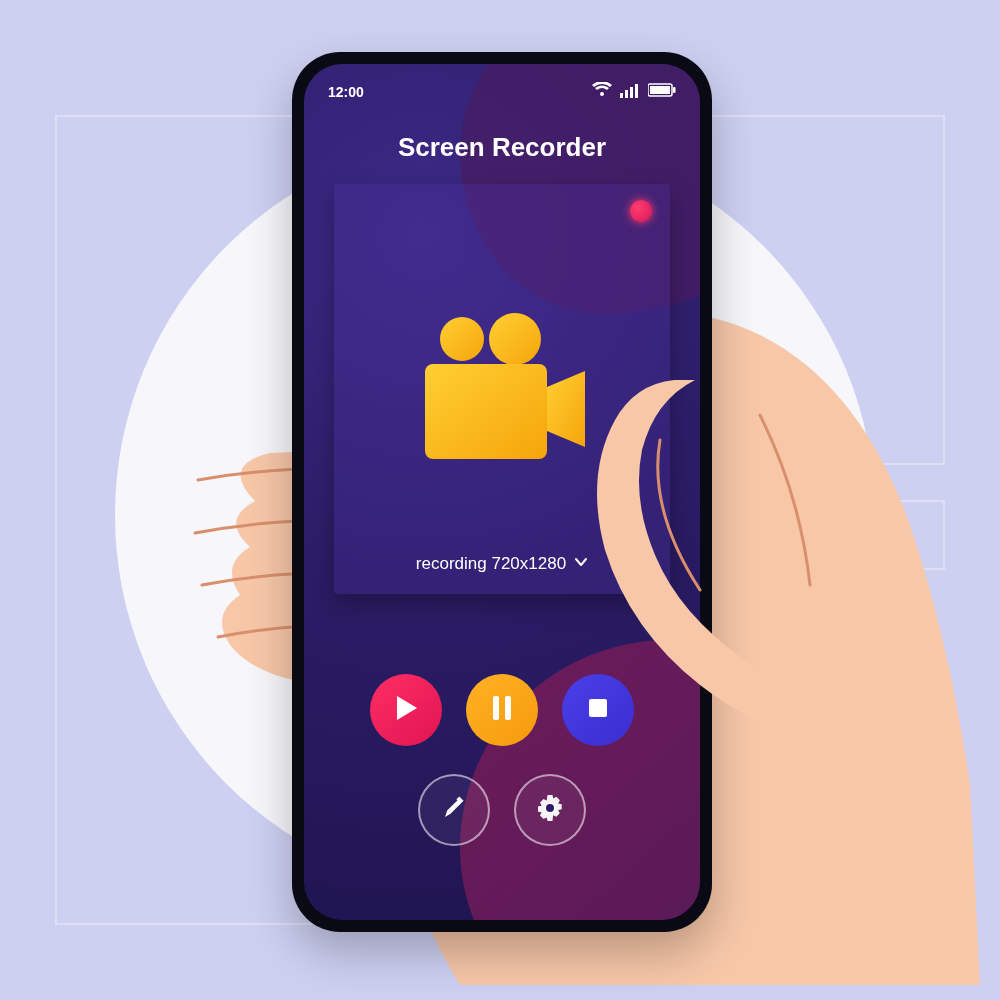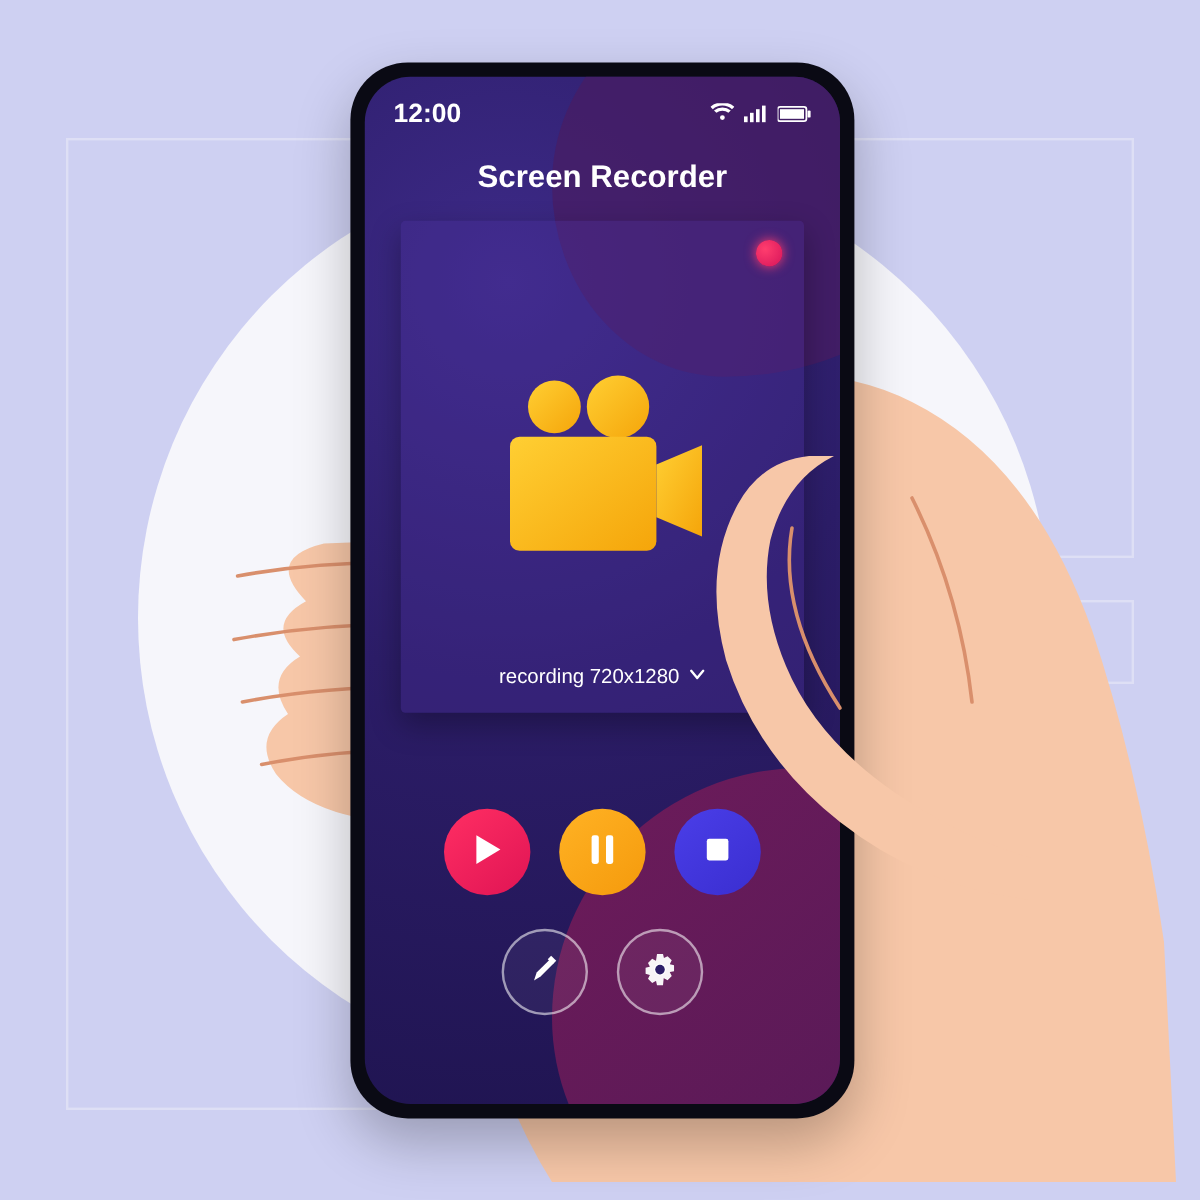--- a/index.html
+++ b/index.html
@@ -77,21 +77,21 @@
 
   
   .statusbar {
     position: absolute;
     top: 18px; left: 0; right: 0;
     padding: 0 24px;
     display: flex;
     justify-content: space-between;
     align-items: center;
     color: #fff;
-    font-size: 22px;
+    font-size: 14px;
     font-weight: 600;
     z-index: 5;
   }
   .status-icons { display: flex; gap: 8px; align-items: center; }
 
   .app-title {
     position: absolute;
     top: 68px; left: 0; right: 0;
     text-align: center;
     color: #fff;

